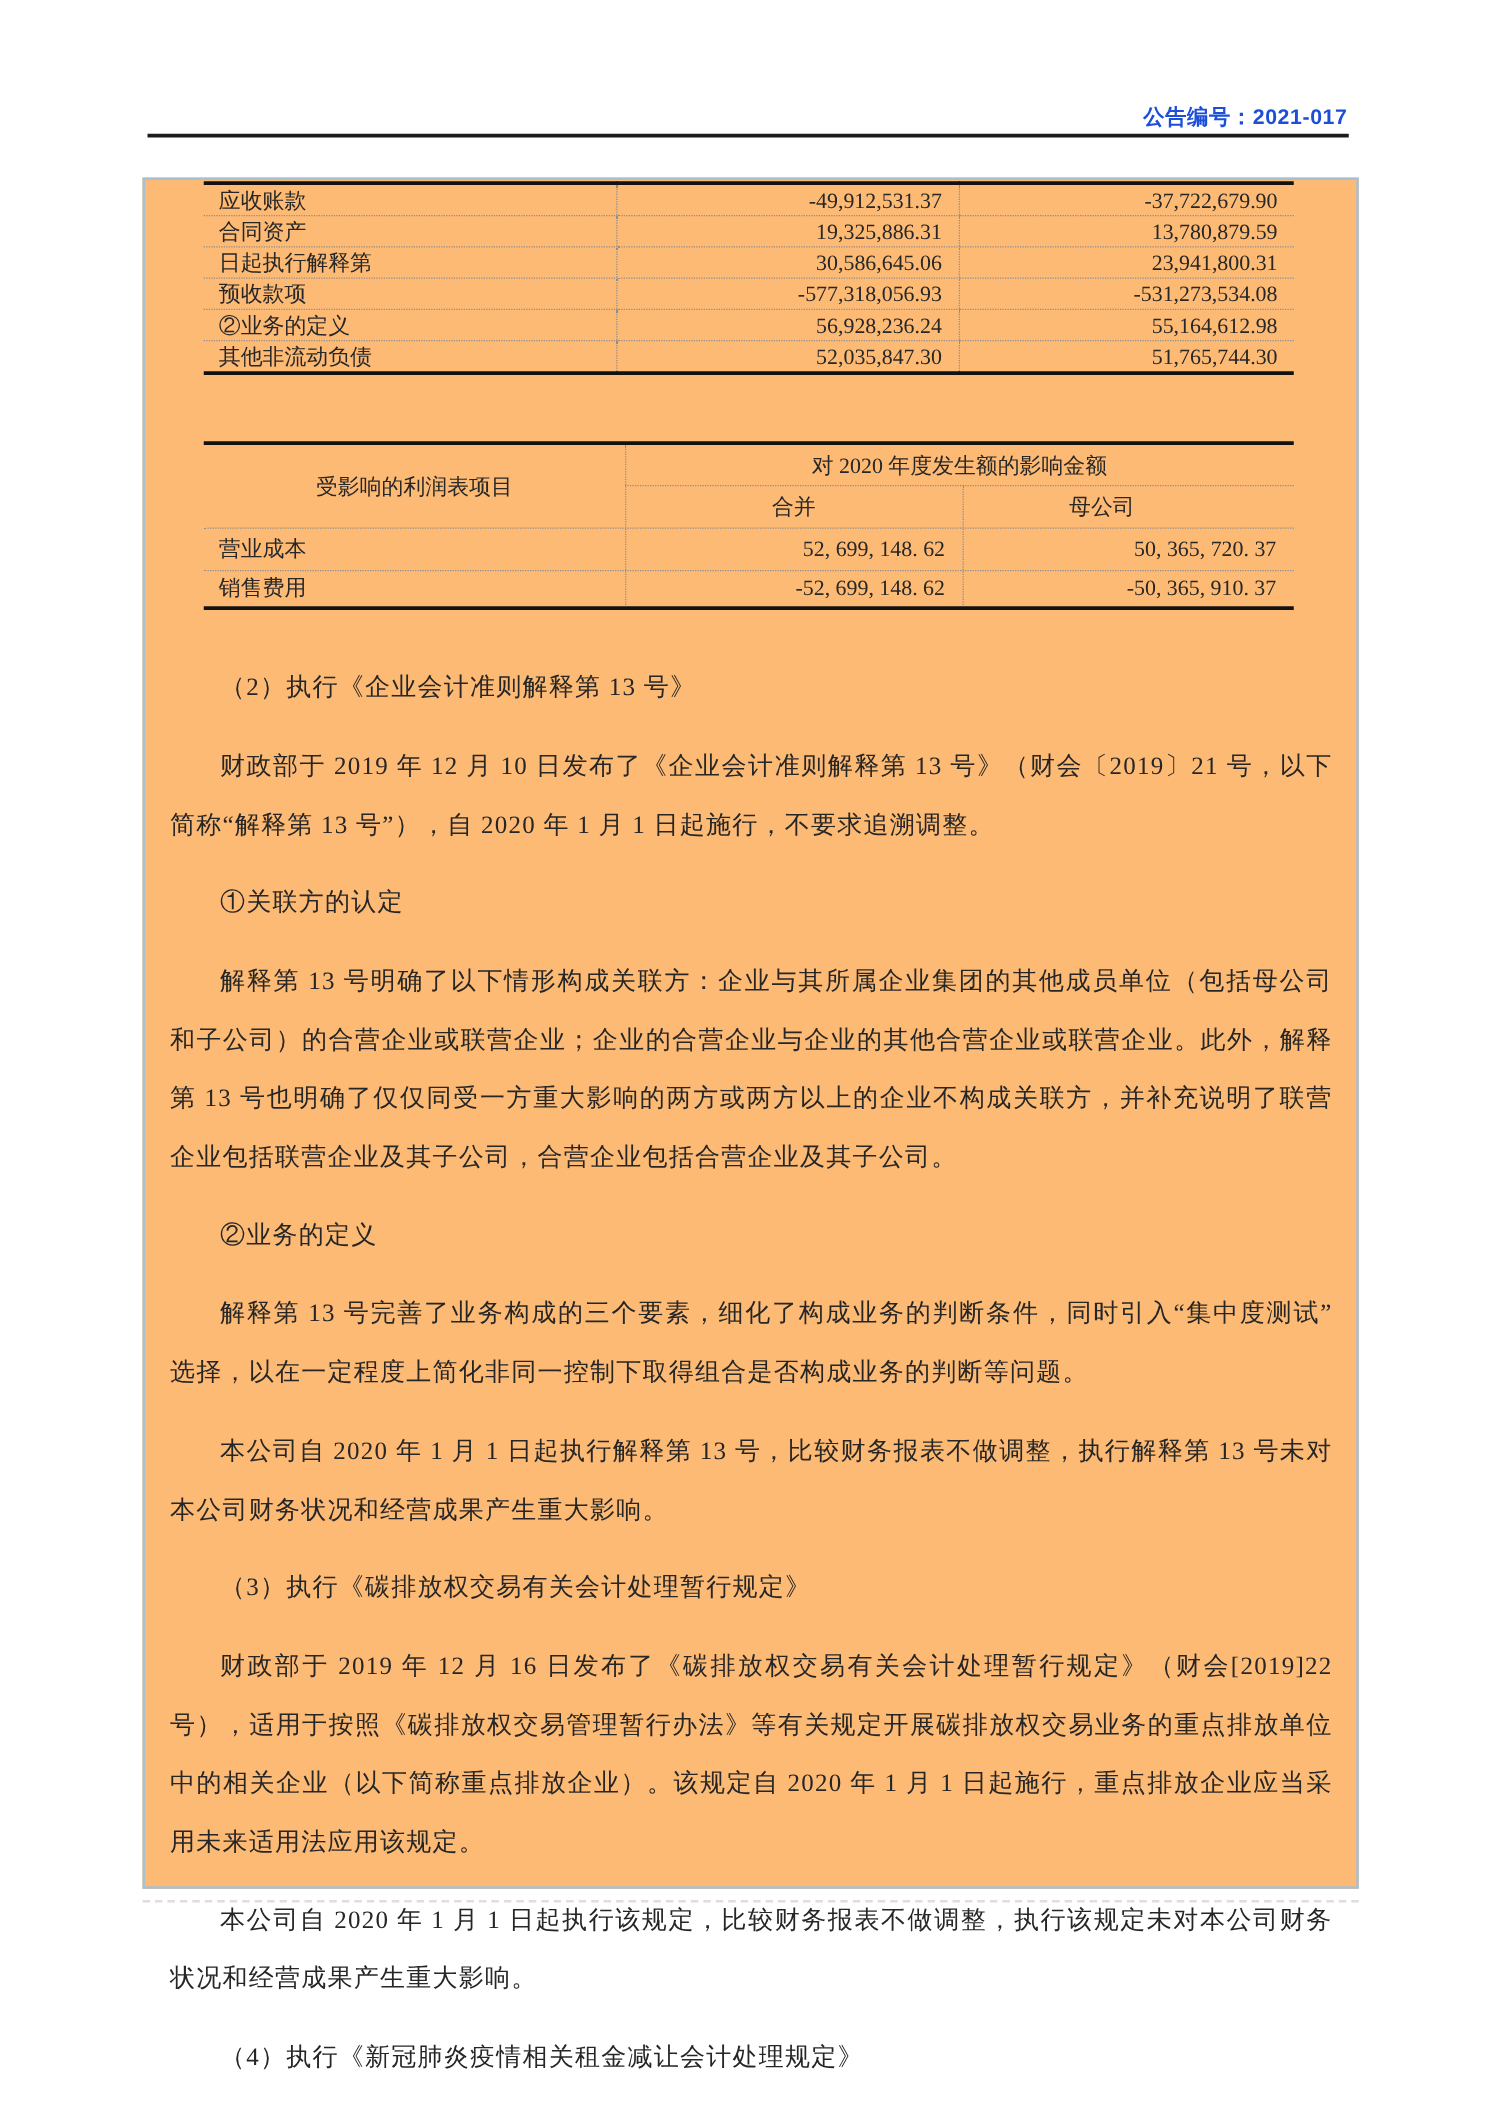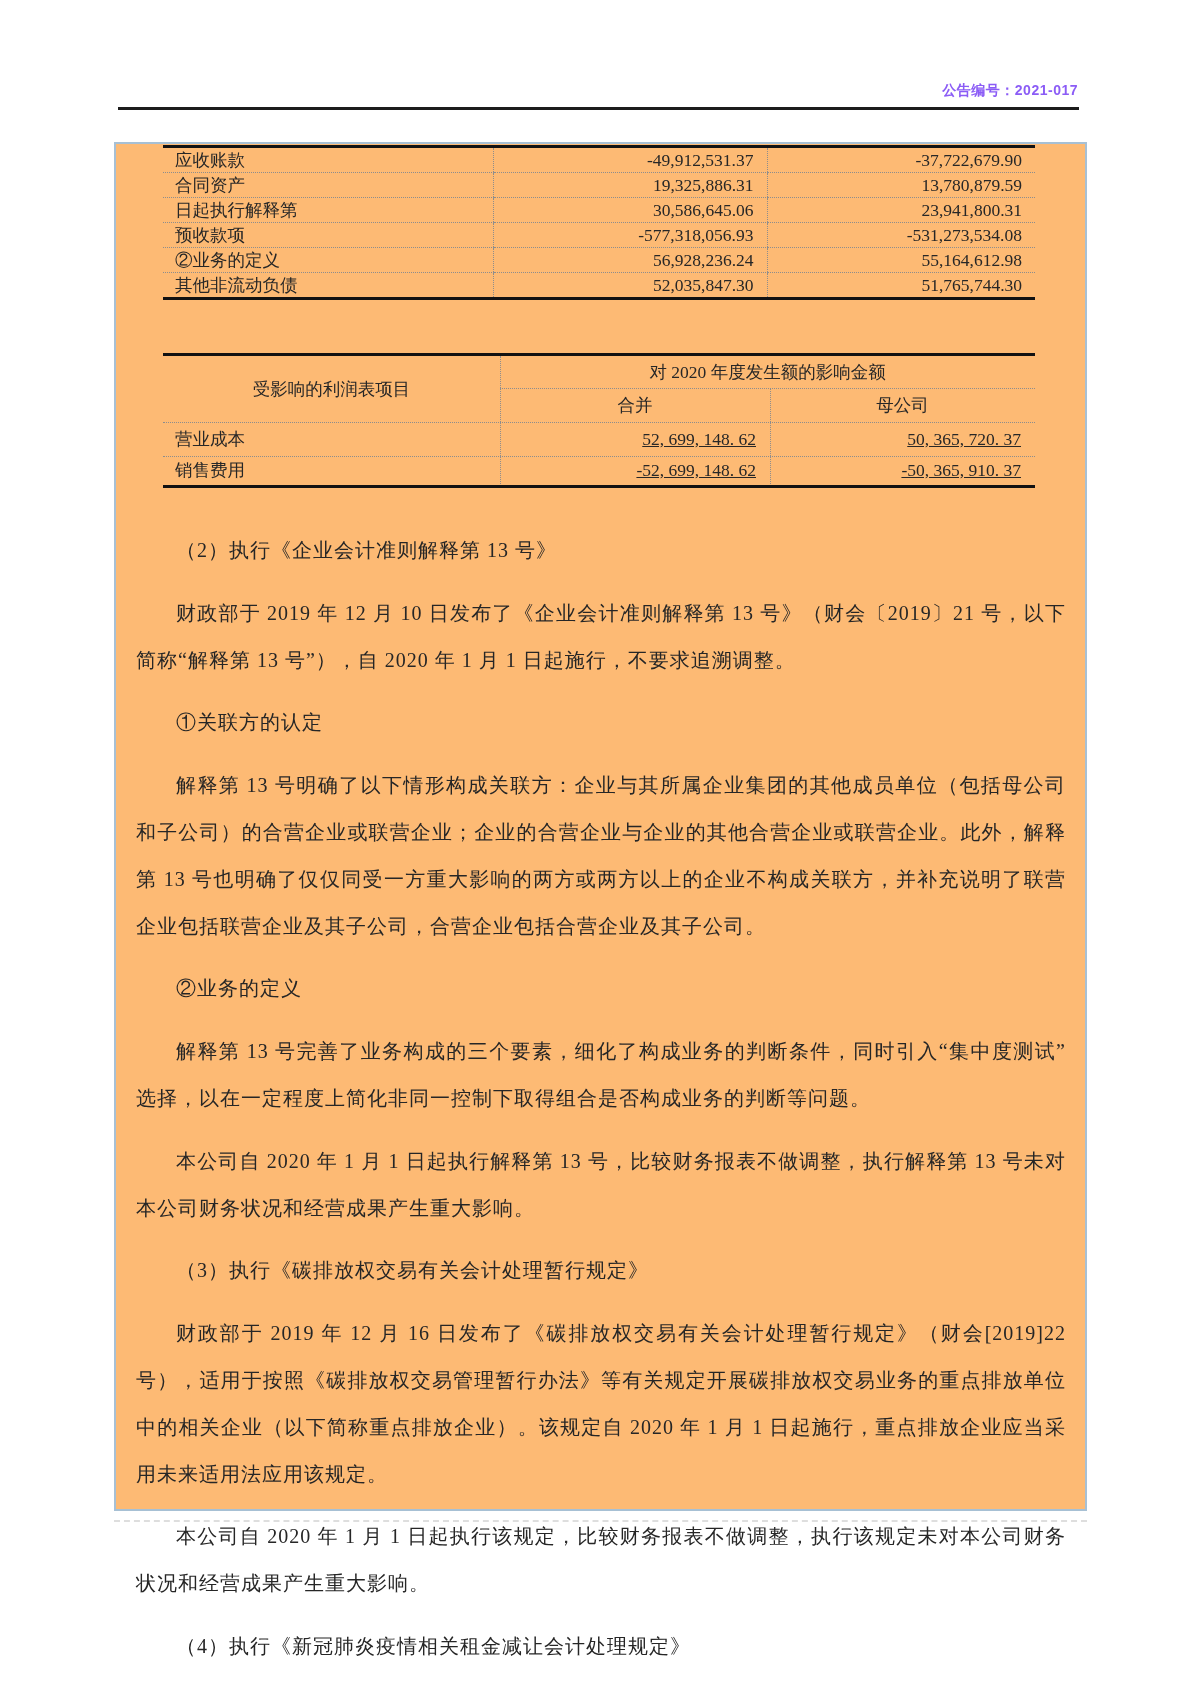--- a/index.html
+++ b/index.html
@@ -12,21 +12,21 @@
   }
   .page {
     position:relative; width:1200px; height:1696px; background:#ffffff; overflow:hidden;
   }
 
   
   .doc-number {
     position:absolute; top:82px; left:478px; width:600px;
     text-align:right;
     font-family:"Liberation Sans","DejaVu Sans",sans-serif;
-    font-weight:600; font-size:14px; color:#8b5cf6; letter-spacing:.5px;
+    font-weight:600; font-size:17px; color:#1d4ed8; letter-spacing:.5px;
   }
   .header-rule {
     position:absolute; left:118px; top:107px; width:961px; height:3px; background:#1c1c1c;
   }
 
   
   .content-box {
     position:absolute; left:114px; top:142px; width:973px; height:1369px;
     border:2px solid #a7c0d4; background:#fdba74;
   }
@@ -51,21 +51,21 @@
   .t1 td.c2, .t1 td.c3 { border-left:1px dotted #8d8d8d; }
 
   
   .t2 {
     position:absolute; left:47px; top:209px; width:872px; height:135px;
     border-top:3.5px solid #121212; border-bottom:3.5px solid #121212;
     font-size:17.5px; color:#272727;
   }
   .t2 .cell { position:absolute; display:flex; align-items:center; }
   .t2 .center { justify-content:center; text-align:center; }
-  .t2 .right  { justify-content:flex-end; padding-right:14px; text-align:right;text-decoration:underline; }
+  .t2 .right  { justify-content:flex-end; padding-right:14px; text-align:right; }
   .t2 .left   { padding-left:12px; }
   .t2-line { position:absolute; }
   .t2 .v { border-left:1px dotted #8d8d8d; width:0; }
   .t2 .h { border-top:1px dotted #8d8d8d; height:0; }
 
   
   .paras {
     position:absolute; left:4px; top:367px; width:962px;
     font-size:20px; line-height:46.8px; letter-spacing:1px;
     text-align:justify; color:#262626;
@@ -121,21 +121,21 @@
 
       <div class="t2-line v" style="left:337px; top:0; height:128px;"></div>
       <div class="t2-line v" style="left:607px; top:32px; height:96px;"></div>
       <div class="t2-line h" style="left:337px; top:32px; width:535px;"></div>
       <div class="t2-line h" style="left:0; top:66px; width:872px;"></div>
       <div class="t2-line h" style="left:0; top:100px; width:872px;"></div>
 
       <div class="cell center" style="left:0; top:0; width:337px; height:66px;">受影响的利润表项目</div>
       <div class="cell center" style="left:337px; top:0; width:535px; height:32px;">对 2020 年度发生额的影响金额</div>
       <div class="cell center" style="left:337px; top:32px; width:270px; height:34px;">合并</div>
-      <div class="cell center" style="left:607px; top:32px; width:265px; height:34px;">母公司</div>
+      <div class="cell center" style="left:586px; top:32px; width:265px; height:34px;">母公司</div>
 
       <div class="cell left" style="left:0; top:66px; width:337px; height:34px;">营业成本</div>
       <div class="cell right" style="left:337px; top:66px; width:270px; height:34px;">52, 699, 148. 62</div>
       <div class="cell right" style="left:607px; top:66px; width:265px; height:34px;">50, 365, 720. 37</div>
 
       <div class="cell left" style="left:0; top:100px; width:337px; height:28px;">销售费用</div>
       <div class="cell right" style="left:337px; top:100px; width:270px; height:28px;">-52, 699, 148. 62</div>
       <div class="cell right" style="left:607px; top:100px; width:265px; height:28px;">-50, 365, 910. 37</div>
     </div>
 

